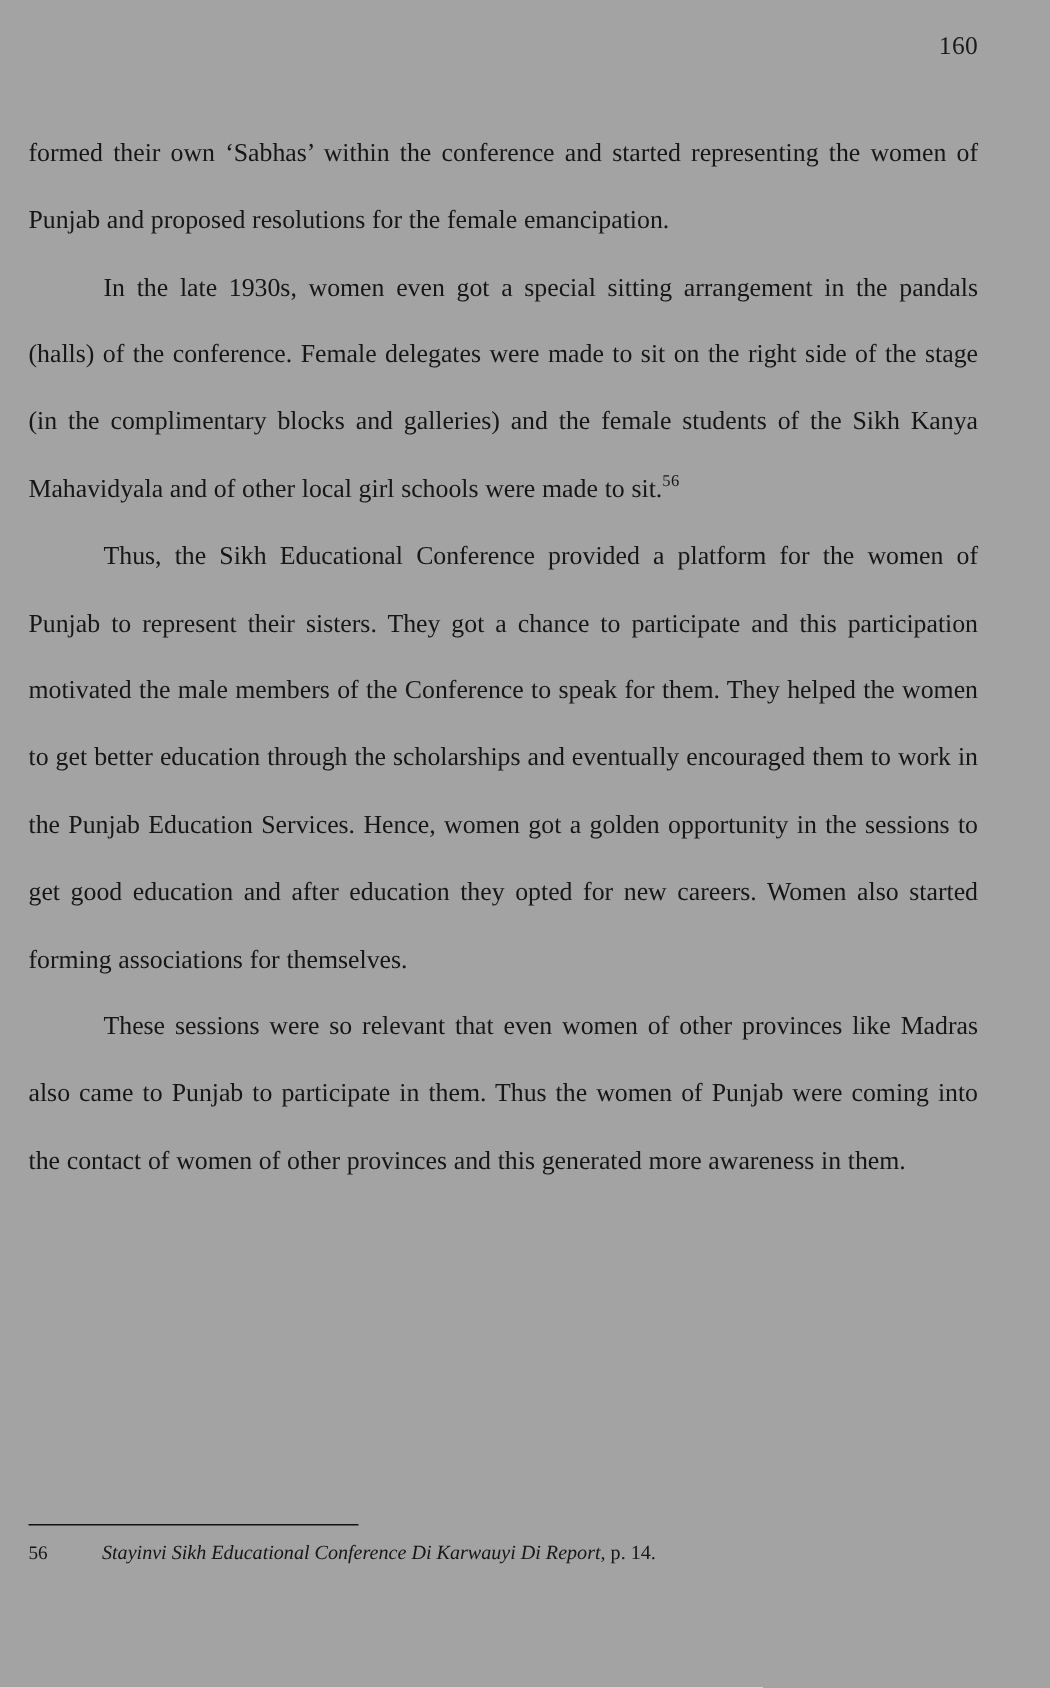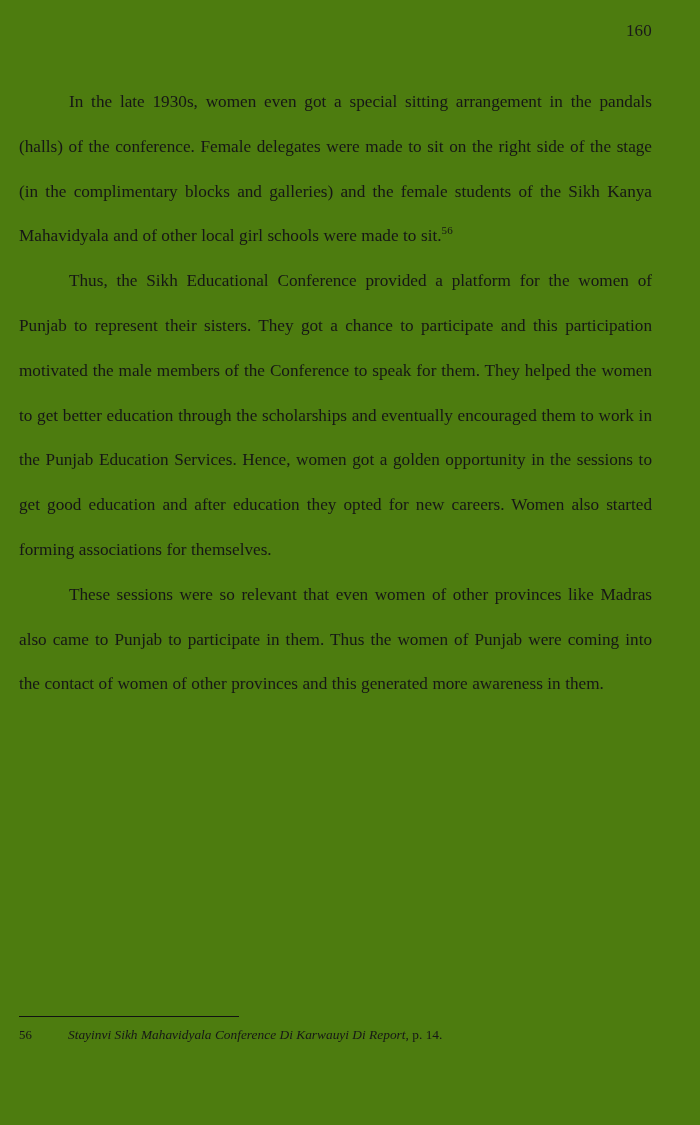--- a/index.html
+++ b/index.html
@@ -5,21 +5,21 @@
 <style>
   html, body {
     margin: 0;
     padding: 0;
     background: #ffffff;
   }
   .page {
     position: relative;
     width: 700px;
     height: 1125px;
-    background: #4d7c0f;
+    background: #a3a3a3;
     font-family: "Liberation Serif", "DejaVu Serif", serif;
     color: #161616;
     overflow: hidden;
     box-sizing: border-box;
   }
   .page-number {
     position: absolute;
     top: 21px;
     right: 48px;
     font-size: 17px;
@@ -92,35 +92,38 @@
 </style>
 </head>
 <body>
 
 <div class="page">
 
   <div class="page-number">160</div>
 
   <div class="body-block">
 
+    <p class="para">
+      <span>formed their own ‘Sabhas’ within the conference and started representing the women of Punjab and proposed resolutions for the female emancipation.</span>
+    </p>
 
     <p class="para indent">
       <span>In the late 1930s, women even got a special sitting arrangement in the pandals (halls) of the conference.  Female delegates were made to sit on the right side of the stage (in the complimentary blocks and galleries) and the female students of the Sikh Kanya Mahavidyala and of other local girl schools were made to sit.</span><sup class="fn-ref">56</sup>
     </p>
 
     <p class="para indent">
       <span>Thus, the Sikh Educational Conference provided a platform for the women of Punjab to represent their sisters.  They got a chance to participate and this participation motivated the male members of the Conference to speak for them.  They helped the women to get better education through the scholarships and eventually encouraged them to work in the Punjab Education Services.  Hence, women got a golden opportunity in the sessions to get good education and after education they opted for new careers.  Women also started forming associations for themselves.</span>
     </p>
 
     <p class="para indent">
       <span>These sessions were so relevant that even women of other provinces like Madras also came to Punjab to participate in them. Thus the women of Punjab were coming into the contact of women of other provinces and this generated more awareness in them.</span>
     </p>
 
   </div>
 
   <div class="footnote-area">
     <hr class="footnote-rule">
     <div class="footnote">
-      <span class="fn-num">56</span><span class="fn-title">Stayinvi  Sikh Mahavidyala Conference Di Karwauyi Di Report</span><span class="fn-tail">, p. 14.</span>
+      <span class="fn-num">56</span><span class="fn-title">Stayinvi  Sikh Educational Conference Di Karwauyi Di Report</span><span class="fn-tail">, p. 14.</span>
     </div>
   </div>
 
 </div>
 
 </body></html>

